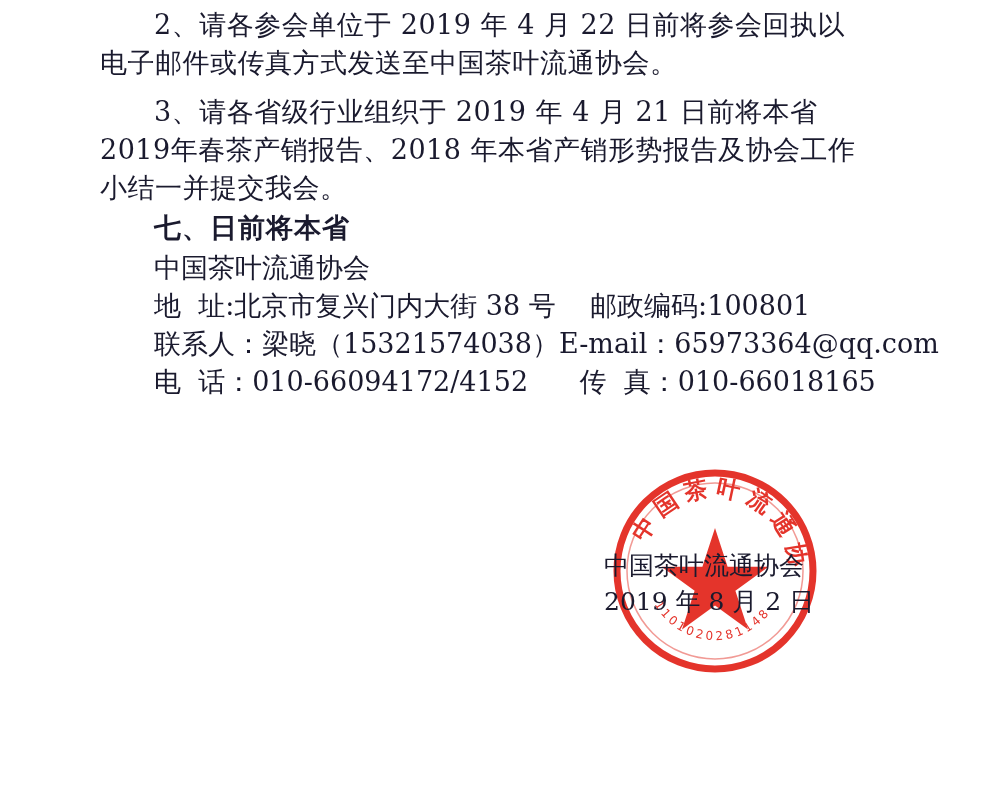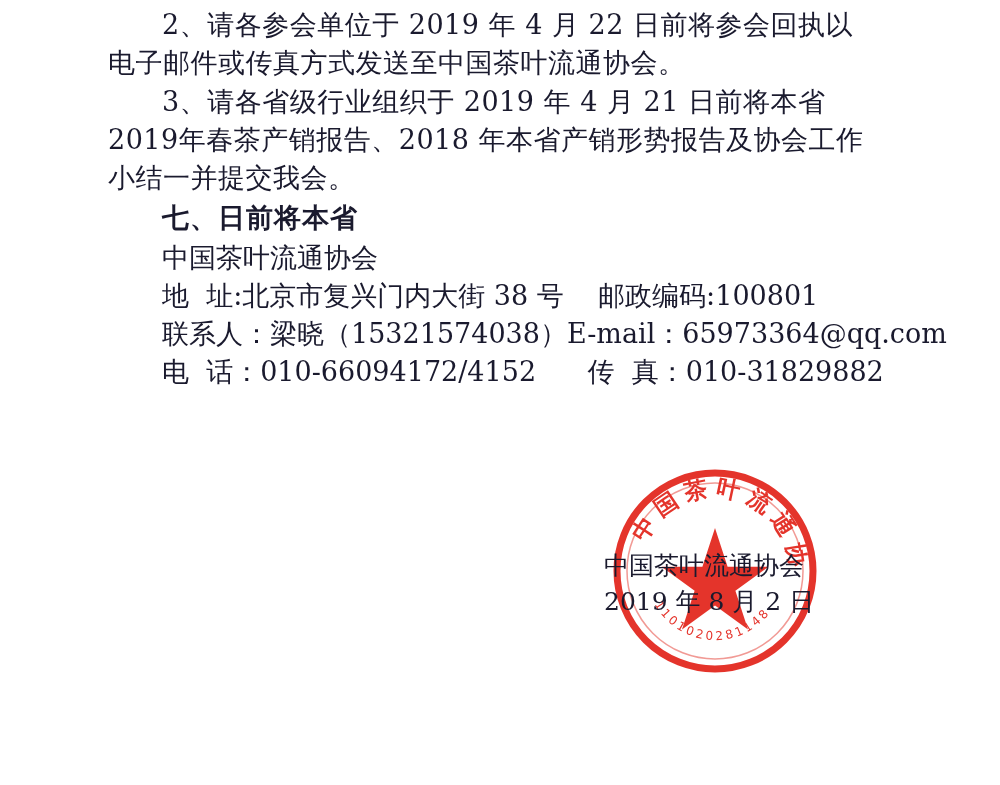--- a/index.html
+++ b/index.html
@@ -15,38 +15,38 @@
     position: relative;
     overflow: hidden;
   }
   .page {
     position: relative;
     width: 1000px;
     height: 785px;
   }
   .doc-body {
     position: absolute;
-    left: 108px;
+    left: 100px;
     top: 0px;
     width: 760px;
   }
   .para {
     font-size: 27px;
     line-height: 38px;
     letter-spacing: 0.5px;
     margin: 0;
     text-indent: 0;
     white-space: pre-wrap;
     font-family: "DejaVu Serif", "Liberation Serif", serif;
   }
   .para.first-line-indent {
     text-indent: 54px;
   }
   .p1 { margin-top: 6px; }
-  .p2 { margin-top: 1px; }
+  .p2 { margin-top: 11px; }
   .section-title {
     font-size: 27px;
     line-height: 38px;
     font-weight: bold;
     margin: 2px 0 0 0;
     text-indent: 54px;
     font-family: "DejaVu Sans", "Liberation Sans", sans-serif;
     letter-spacing: 1px;
   }
   .contact-line {
@@ -101,21 +101,21 @@
     <p class="para first-line-indent p2">3、请各省级行业组织于 2019 年 4 月 21 日前将本省 2019年春茶产销报告、2018 年本省产销形势报告及协会工作小结一并提交我会。</p>
 
     <h2 class="section-title">七、日前将本省</h2>
 
     <p class="contact-line org">中国茶叶流通协会</p>
 
     <p class="contact-line">地  址:北京市复兴门内大街 38 号    邮政编码:100801</p>
 
     <p class="contact-line">联系人：梁晓（15321574038）E-mail：65973364@qq.com</p>
 
-    <p class="contact-line">电  话：010-66094172/4152      传  真：010-31829882</p>
+    <p class="contact-line">电  话：010-66094172/4152      传  真：010-66018165</p>
   </div>
 
   <div class="seal">
     <svg width="210" height="210" viewBox="0 0 210 210" xmlns="http://www.w3.org/2000/svg">
       <defs>
         <path id="arcTop" d="M 30,105 A 75,75 0 0 1 180,105" fill="none"></path>
         <path id="arcBottom" d="M 36,105 A 69,69 0 0 0 174,105" fill="none"></path>
       </defs>
       <circle cx="105" cy="105" r="98" fill="none" stroke="#e2231a" stroke-width="7"></circle>
       <circle cx="105" cy="105" r="88" fill="none" stroke="#e2231a" stroke-width="1.5" opacity="0.5"></circle>

